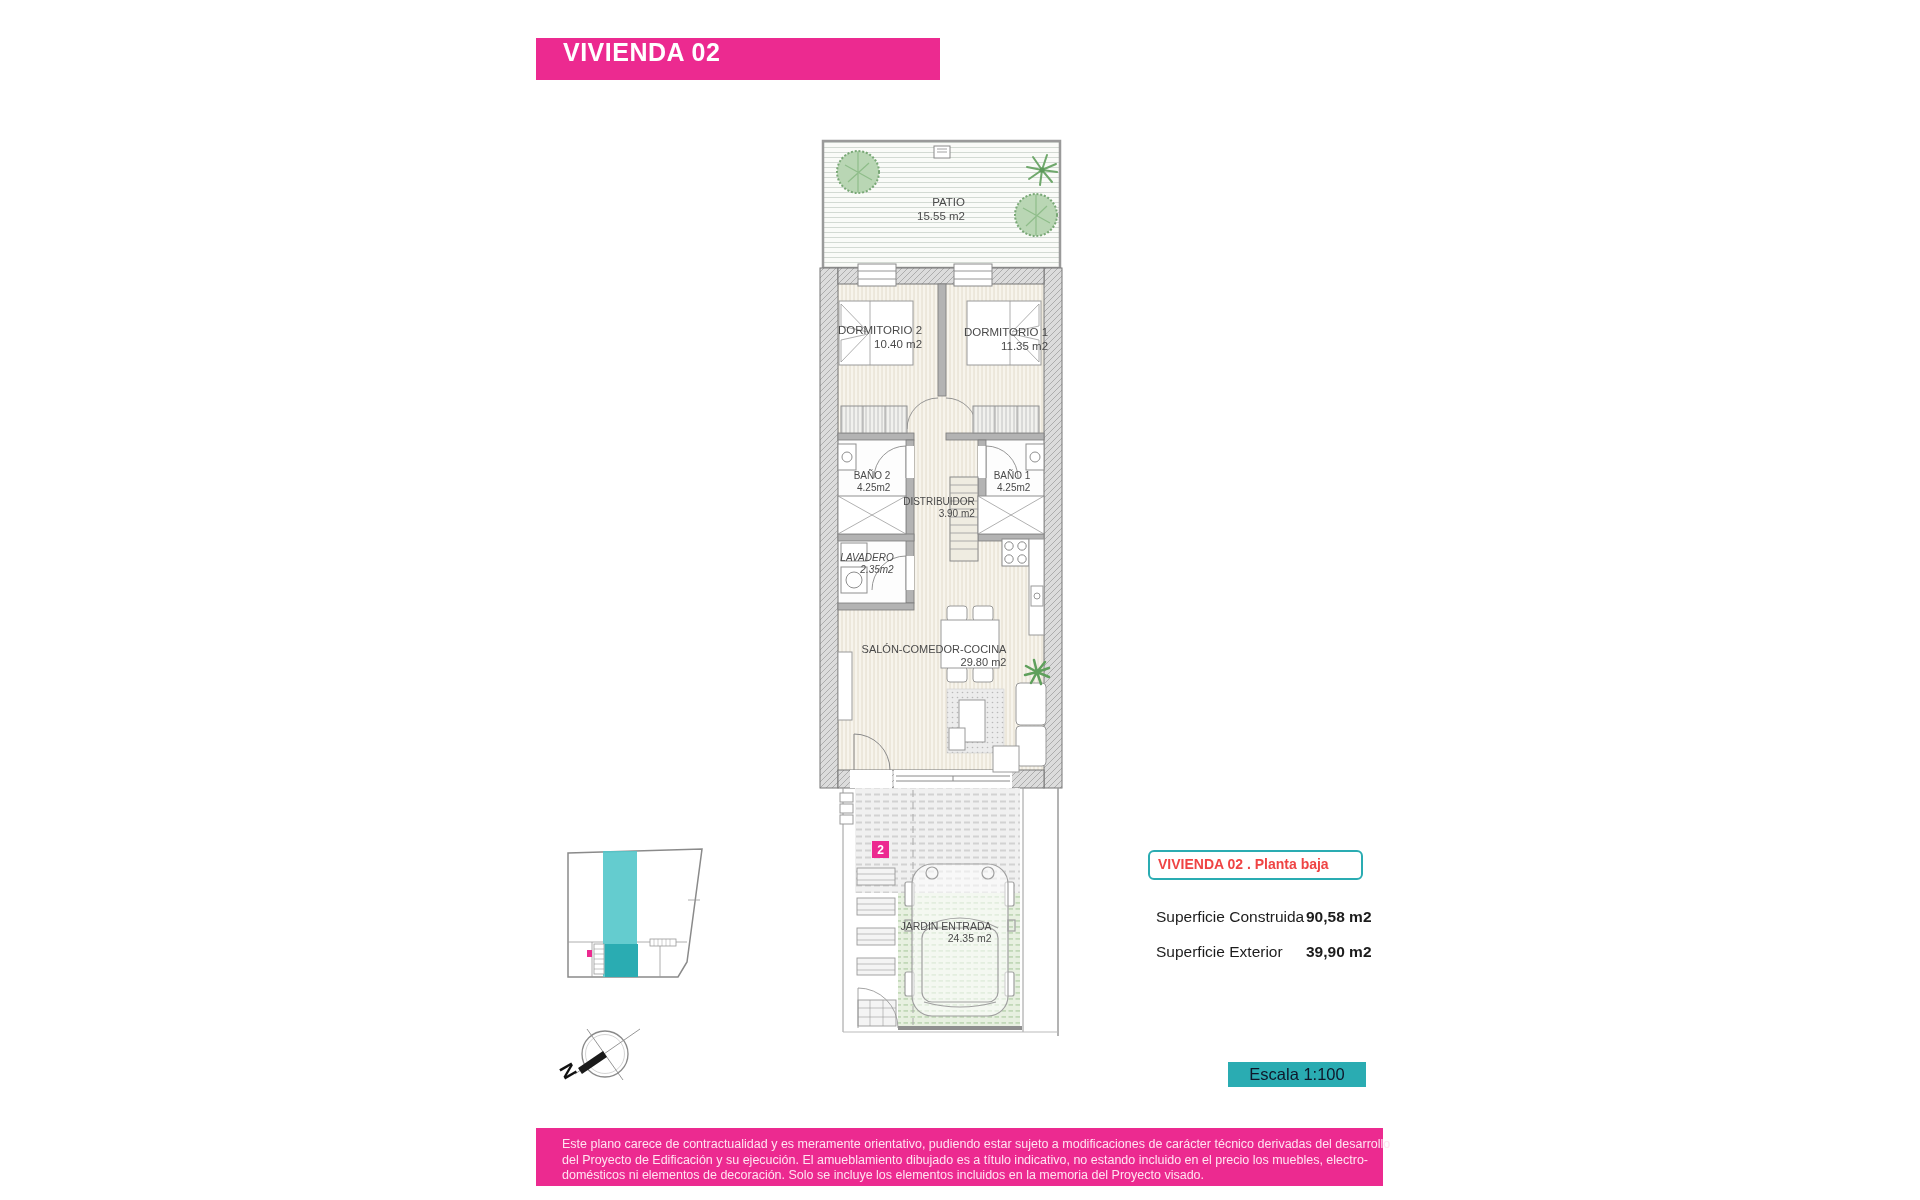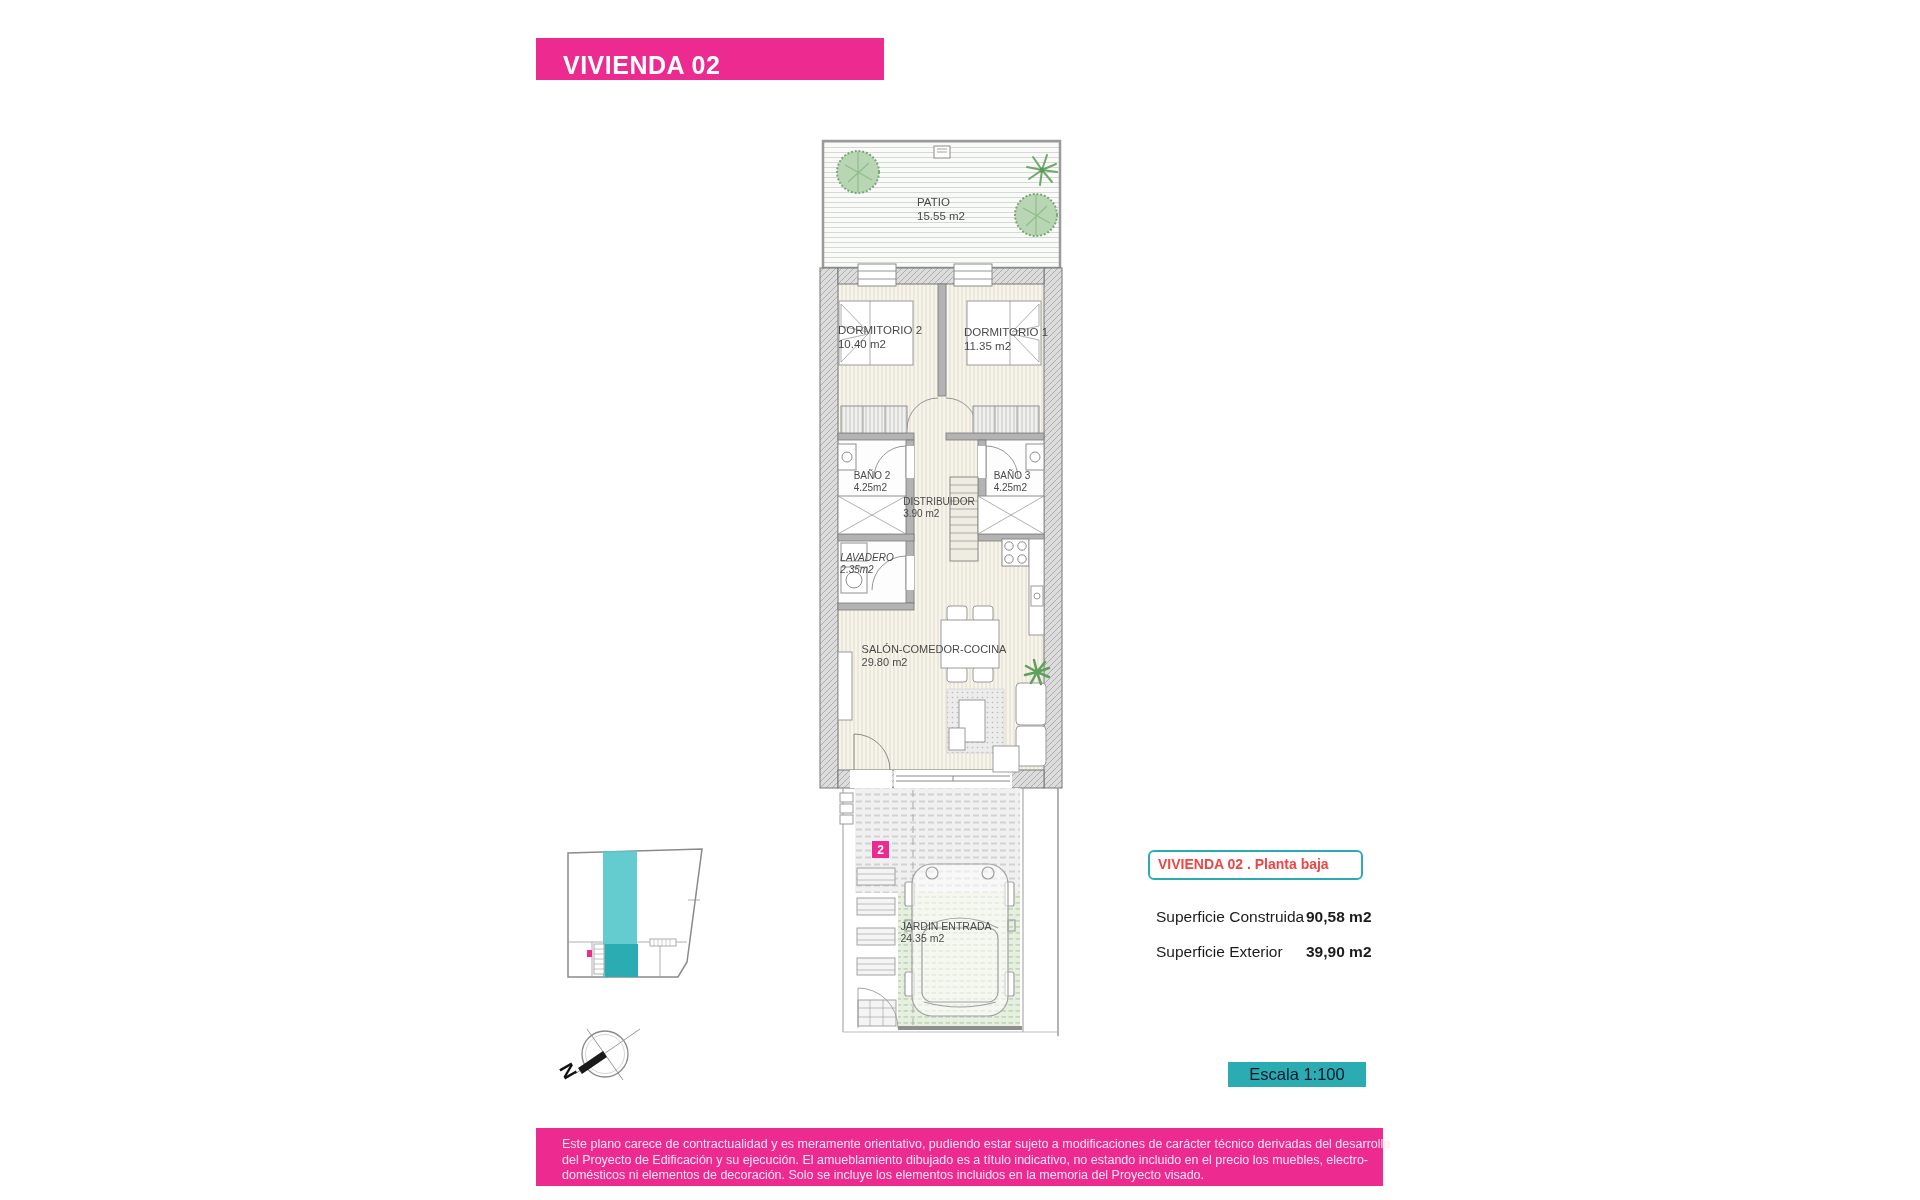--- a/index.html
+++ b/index.html
@@ -1,22 +1,22 @@
 <!DOCTYPE html>
 <html><head>
 <meta charset="utf-8">
 <style>
   html,body{margin:0;padding:0;background:#ffffff;}
   .page{position:relative;width:1920px;height:1200px;background:#ffffff;overflow:hidden;
         font-family:"Liberation Sans",sans-serif;}
-  .banner{position:absolute;left:536px;top:38px;width:348px;height:42px;background:#ec2a90;
-          display:flex;align-items:flex-end;}
+  .banner{position:absolute;left:536px;top:38px;width:404px;height:42px;background:#ec2a90;
+          display:flex;align-items:flex-start;}
   .banner span{color:#ffffff;font-weight:bold;font-size:25px;letter-spacing:.5px;padding-left:27px;}
   .plan-svg{position:absolute;left:0;top:0;width:1920px;height:1200px;}
-  .room-label{position:absolute;transform:translateX(-50%);text-align:left;color:#4a4a4a;
+  .room-label{position:absolute;transform:translateX(-50%);text-align:right;color:#4a4a4a;
               font-size:11.5px;line-height:1.18;white-space:nowrap;}
   .room-label.small{font-size:10px;}
   .unit-badge{position:absolute;left:872px;top:841px;width:17px;height:17px;background:#ec2a90;
               color:#fff;font-weight:bold;font-size:12px;display:flex;align-items:center;justify-content:center;}
   .info-panel{position:absolute;left:1148px;top:850px;width:230px;}
   .info-title{box-sizing:border-box;width:215px;height:30px;border:2.5px solid #2aacb2;border-radius:6px;
               background:#fff;font-weight:bold;font-size:14px;color:#ef4444;line-height:25px;padding-left:8px;}
   .info-row{position:absolute;left:8px;width:222px;display:flex;font-size:15.5px;color:#1c1c1c;}
   .info-row .lbl{width:150px;}
   .info-row .val{font-weight:bold;}
@@ -302,21 +302,21 @@
   </div>
   <div class="room-label" style="left:1006px;top:326px;">
     <div>DORMITORIO 1</div>
     <div>11.35 m2</div>
   </div>
   <div class="room-label small" style="left:872px;top:470px;">
     <div>BAÑO 2</div>
     <div>4.25m2</div>
   </div>
   <div class="room-label small" style="left:1012px;top:470px;">
-    <div>BAÑO 3</div>
+    <div>BAÑO 1</div>
     <div>4.25m2</div>
   </div>
   <div class="room-label small" style="left:939px;top:496px;">
     <div>DISTRIBUIDOR</div>
     <div>3.90 m2</div>
   </div>
   <div class="room-label small" style="left:867px;top:552px;font-style:italic;">
     <div>LAVADERO</div>
     <div>2.35m2</div>
   </div>

